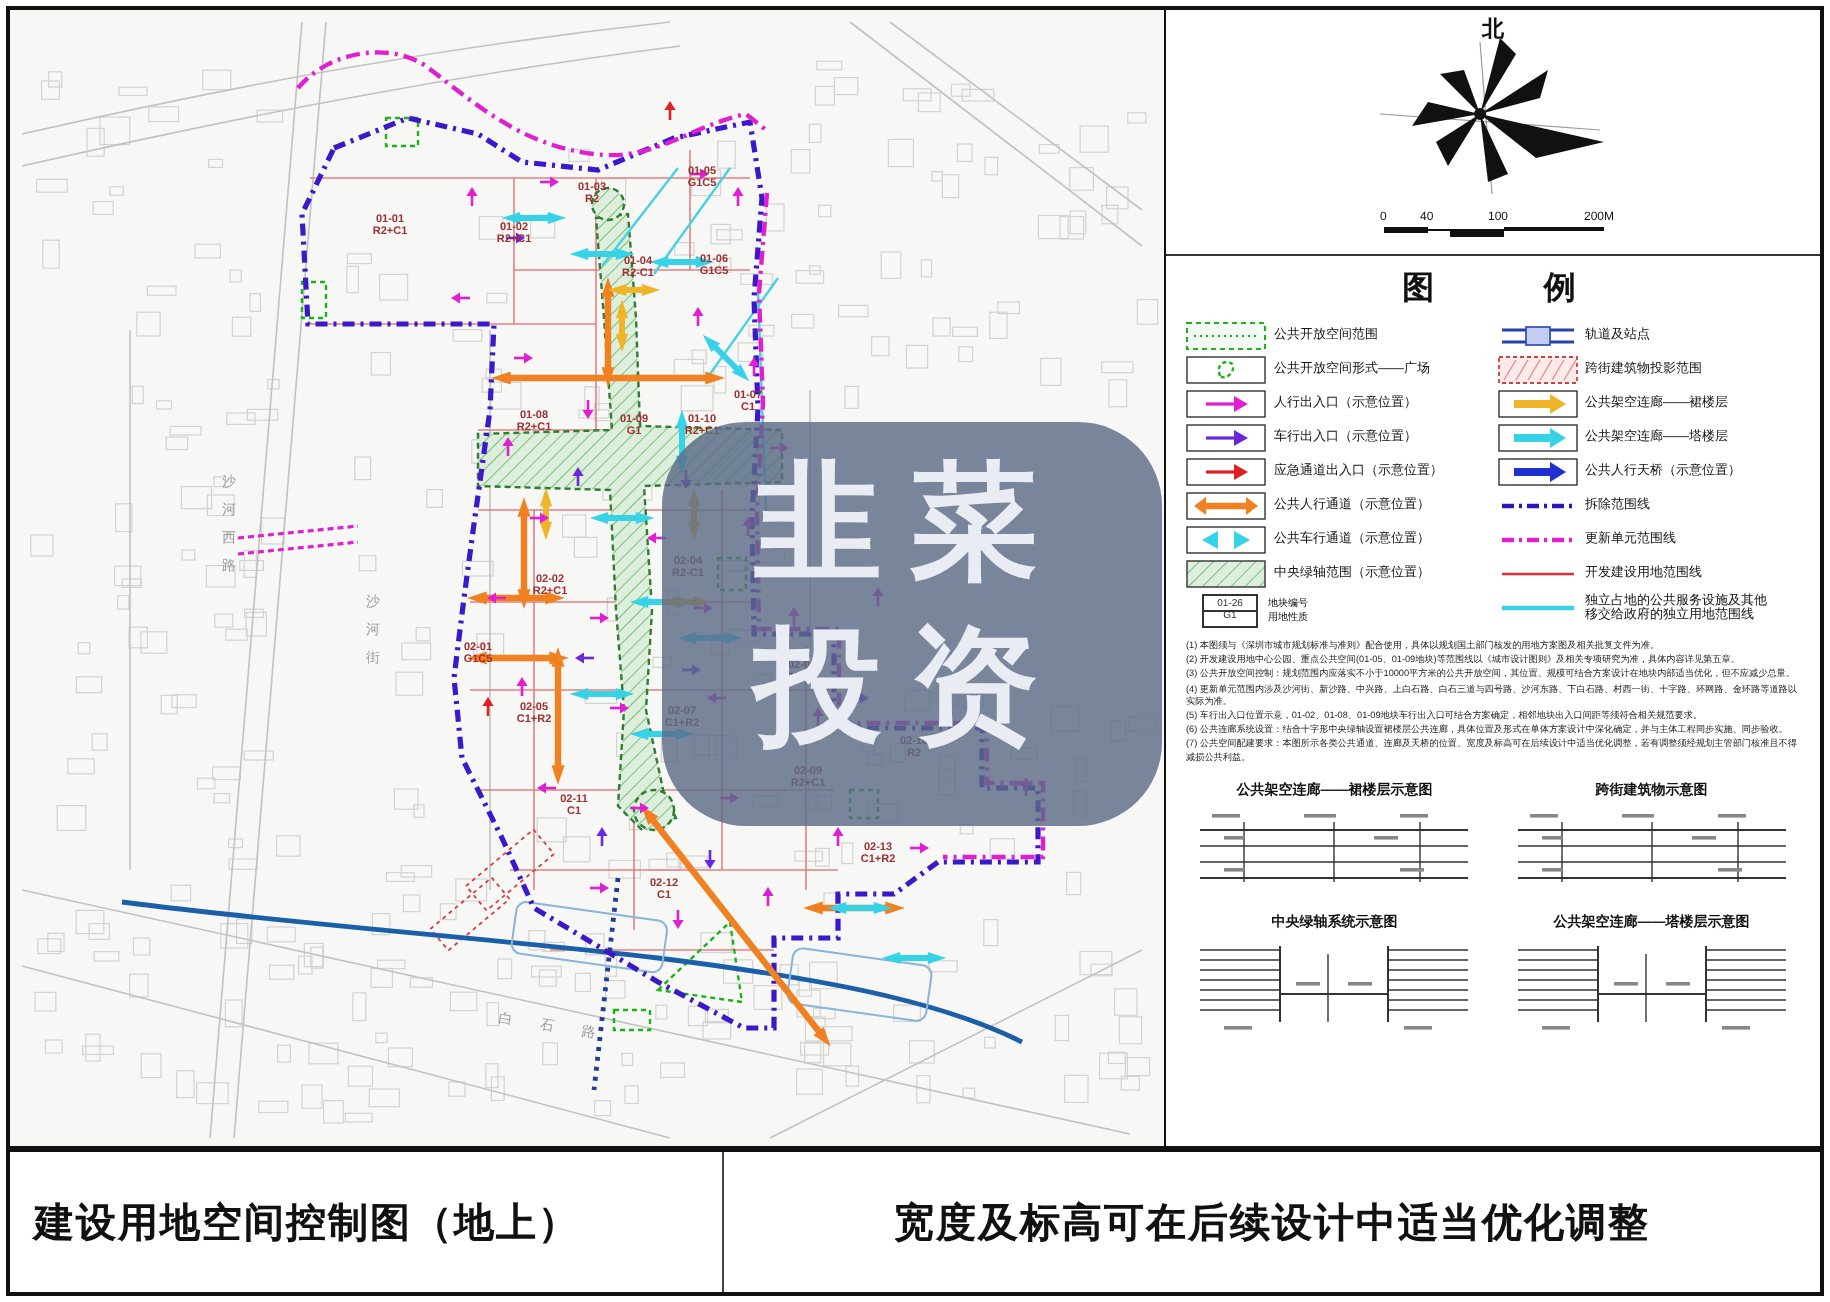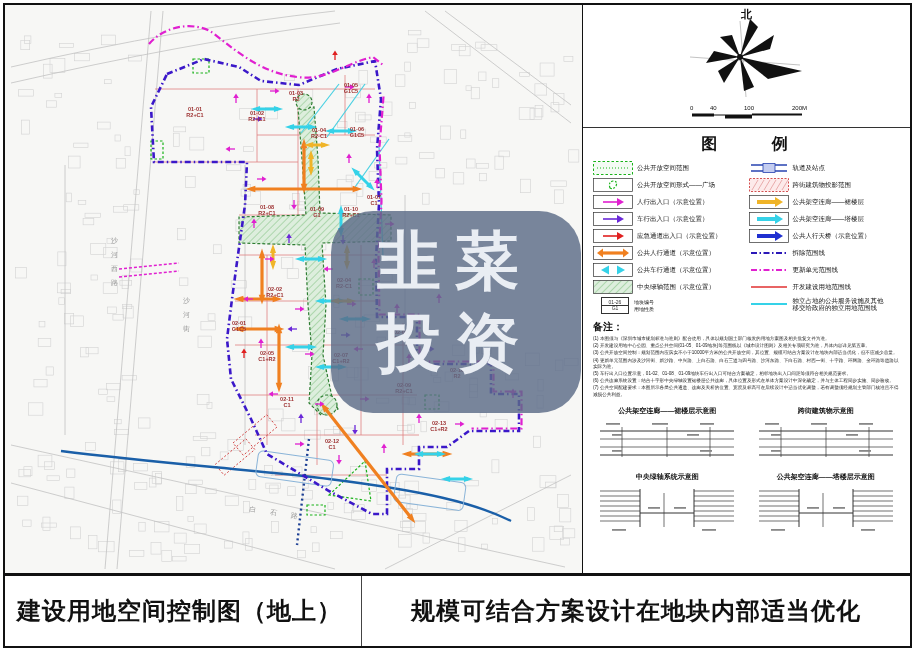--- a/index.html
+++ b/index.html
@@ -25,21 +25,21 @@
   .blk-lbls{margin-left:5px;font-size:5px;color:#111;line-height:1.3;}
   .notes{padding:6px 8px 0 10px;}
   .notes-title{font-size:10px;font-weight:bold;color:#111;margin-bottom:2px;}
   .note-line{font-size:4.6px;color:#222;line-height:1.35;margin-bottom:1px;}
   .diagrams{flex:1;display:grid;grid-template-columns:1fr 1fr;grid-auto-rows:min-content;column-gap:6px;padding:4px 8px;}
   .diag{display:flex;flex-direction:column;align-items:center;}
   .diag-title{font-size:7px;font-weight:bold;color:#111;margin:3px 0 1px;}
   .footer{height:70px;border-top:3px solid #111;display:flex;}
   .footer-left{width:344px;border-right:1px solid #444;display:flex;align-items:center;padding-left:12px;}
   .footer-right{flex:1;display:flex;align-items:center;justify-content:center;}
-  .footer-title{font-size:24px;font-weight:bold;color:#111;letter-spacing:1px;font-family:"Liberation Serif","DejaVu Serif",serif;white-space:nowrap;}
+  .footer-title{font-size:20px;font-weight:bold;color:#111;letter-spacing:1px;font-family:"Liberation Serif","DejaVu Serif",serif;white-space:nowrap;}
   .scale-lab{font-size:6px;fill:#111;}
 </style>
 </head>
 <body>
 
 <div class="frame">
   <div class="content">
 
     <div class="map-panel">
       <svg id="mapsvg" width="577" height="570" viewBox="0 0 577 570">
@@ -918,21 +918,20 @@
               <svg width="40" height="14" viewBox="0 0 40 14">
                 <line x1="2" y1="7" x2="38" y2="7" stroke="#35d2e8" stroke-width="2.2" stroke-dasharray=""></line>
               </svg>
               <span class="legend-label" style="white-space: pre-line;">独立占地的公共服务设施及其他
 移交给政府的独立用地范围线</span>
             </div>
           </div>
       </div>
 
       <div class="notes">
-        <div class="notes-title">备注：</div>
         <div id="notes-list">
             <div class="note-line">(1) 本图须与《深圳市城市规划标准与准则》配合使用，具体以规划国土部门核发的用地方案图及相关批复文件为准。</div>
             <div class="note-line">(2) 开发建设用地中心公园、重点公共空间(01-05、01-09地块)等范围线以《城市设计图则》及相关专项研究为准，具体内容详见第五章。</div>
             <div class="note-line">(3) 公共开放空间控制：规划范围内应落实不小于10000平方米的公共开放空间，其位置、规模可结合方案设计在地块内部适当优化，但不应减少总量。</div>
             <div class="note-line">(4) 更新单元范围内涉及沙河街、新沙路、中兴路、上白石路、白石三道与四号路、沙河东路、下白石路、村西一街、十字路、环网路、金环路等道路以实际为准。</div>
             <div class="note-line">(5) 车行出入口位置示意，01-02、01-08、01-09地块车行出入口可结合方案确定，相邻地块出入口间距等须符合相关规范要求。</div>
             <div class="note-line">(6) 公共连廊系统设置：结合十字形中央绿轴设置裙楼层公共连廊，具体位置及形式在单体方案设计中深化确定，并与主体工程同步实施、同步验收。</div>
             <div class="note-line">(7) 公共空间配建要求：本图所示各类公共通道、连廊及天桥的位置、宽度及标高可在后续设计中适当优化调整，若有调整须经规划主管部门核准且不得减损公共利益。</div>
           </div>
       </div>
@@ -1032,16 +1031,16 @@
           </div>
         </div>
     </div>
   </div>
 
   <div class="footer">
     <div class="footer-left">
       <span class="footer-title">建设用地空间控制图（地上）</span>
     </div>
     <div class="footer-right">
-      <span class="footer-title">规模可结合方案设计在地块内部适当优化</span>
+      <span class="footer-title">宽度及标高可在后续设计中适当优化调整</span>
     </div>
   </div>
 </div>
 
 </body></html>

